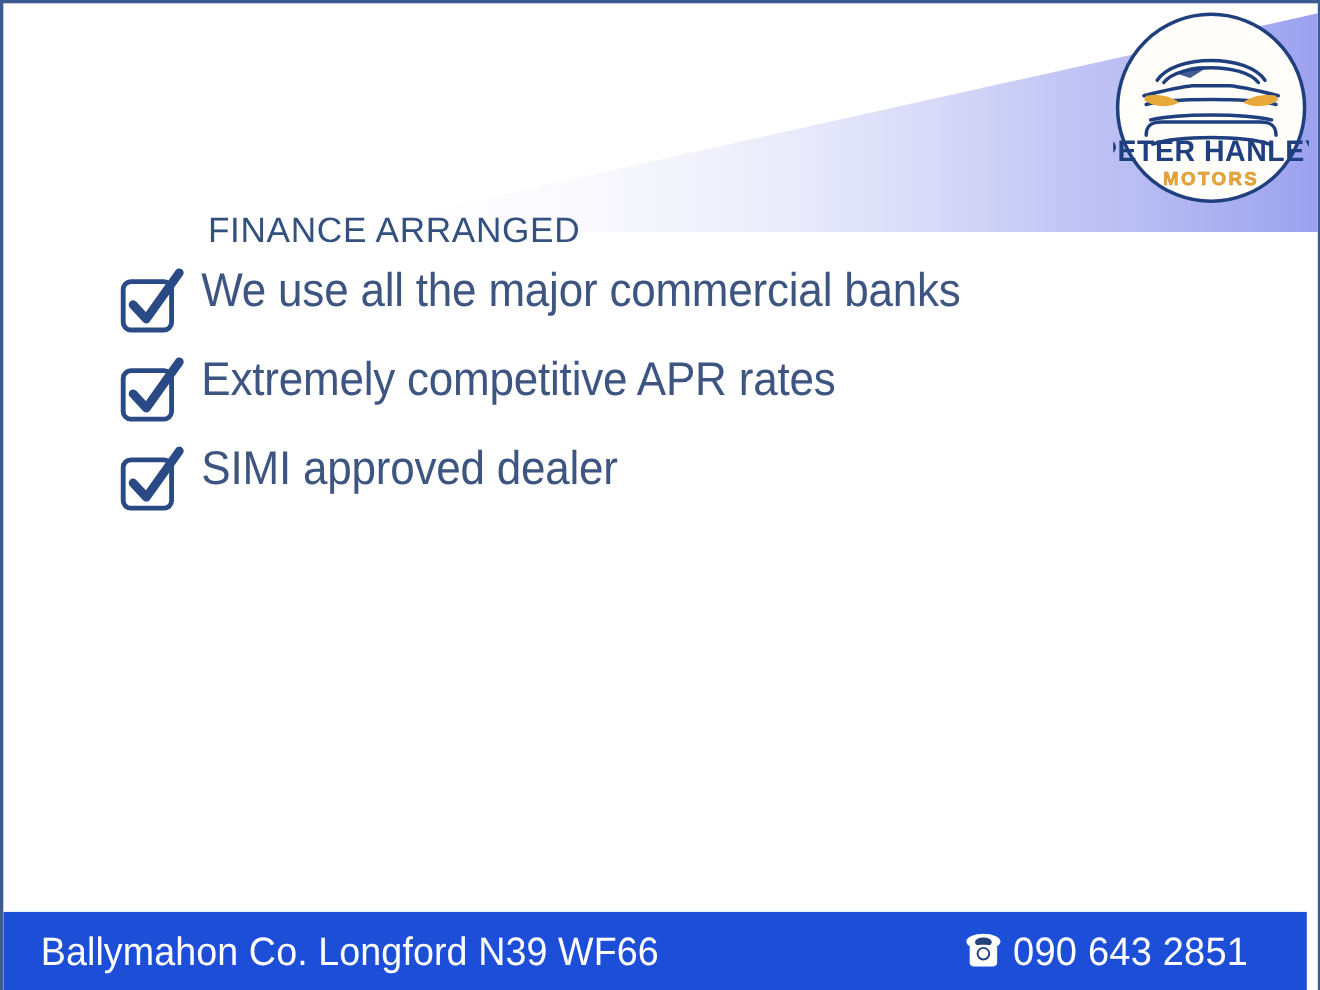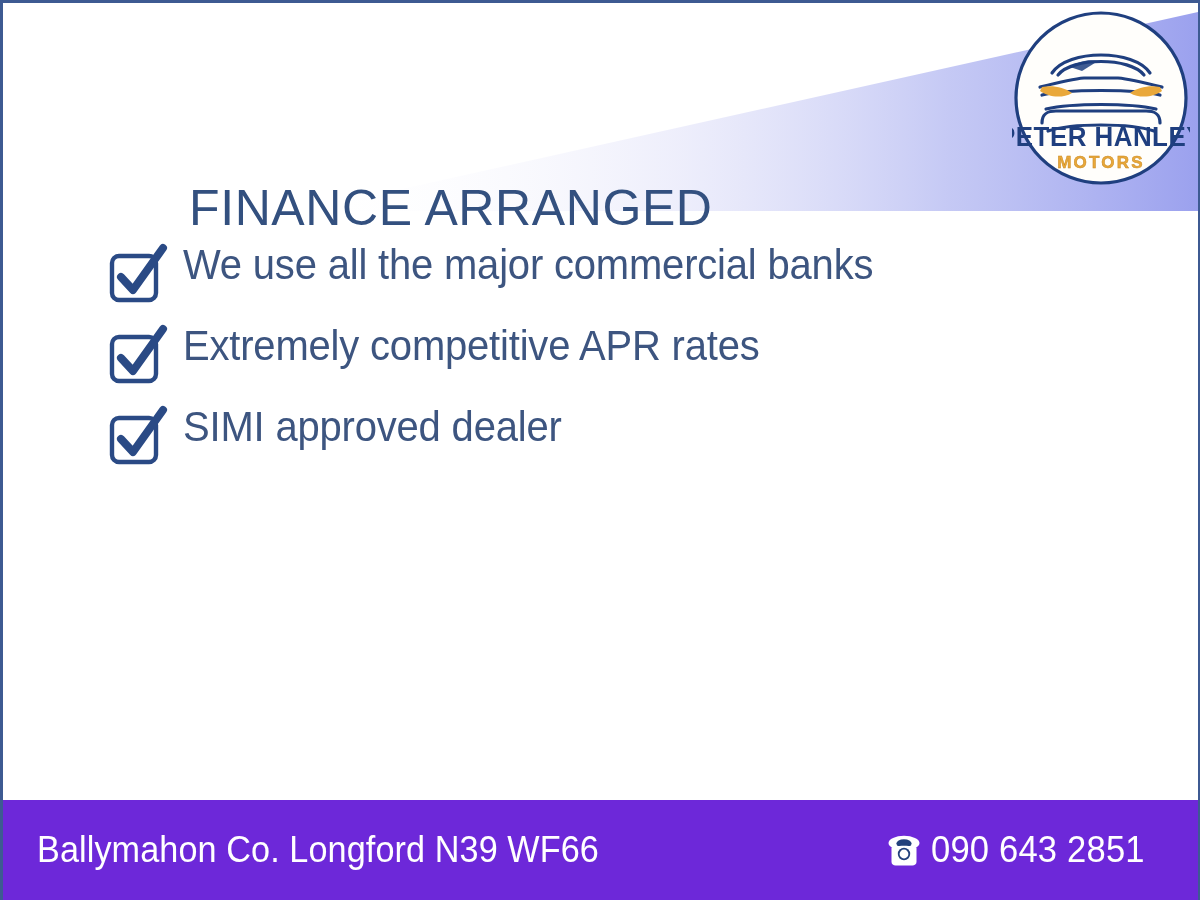--- a/index.html
+++ b/index.html
@@ -49,23 +49,23 @@
   .content {
     position: absolute;
     left: 0;
     top: 0;
     width: 1200px;
   }
 
   .headline {
     position: absolute;
     left: 186px;
-    top: 176px;
-    font-family: "Liberation Sans", "DejaVu Sans", sans-serif;
-    font-size: 50px;
+    top: 188px;
+    font-family: "Liberation Sans", "DejaVu Sans", sans-serif;
+    font-size: 32px;
     font-weight: 400;
     letter-spacing: 0.6px;
     color: #33507f;
     white-space: nowrap;
   }
 
   .feature-list {
     position: absolute;
     left: 104px;
     top: 240px;
@@ -104,44 +104,43 @@
     line-height: 1;
     white-space: nowrap;
     transform: scaleX(0.93);
     transform-origin: left center;
   }
 
   
   .footer {
     position: absolute;
     left: 0;
-    right: 0;
+    right: 10px;
     bottom: 0;
-    height: 100px;
-    background: #6d28d9;
+    height: 71px;
+    background: #1d4ed8;
     display: flex;
     align-items: center;
     box-sizing: border-box;
     padding: 0 44px 0 34px;
   }
 
   .footer-address {
     font-family: "Liberation Sans", "DejaVu Sans", sans-serif;
     font-size: 36px;
     color: #ffffff;
     letter-spacing: 0.1px;
     white-space: nowrap;
     transform: scaleX(0.95);
     transform-origin: left center;
   }
 
   .footer-phone {
     margin-left: auto;
     display: flex;
-    align-items: center;
     gap: 8px;
     white-space: nowrap;
   }
 
   .phone-icon {
     width: 38px;
     height: 38px;
     flex: 0 0 auto;
   }
 

